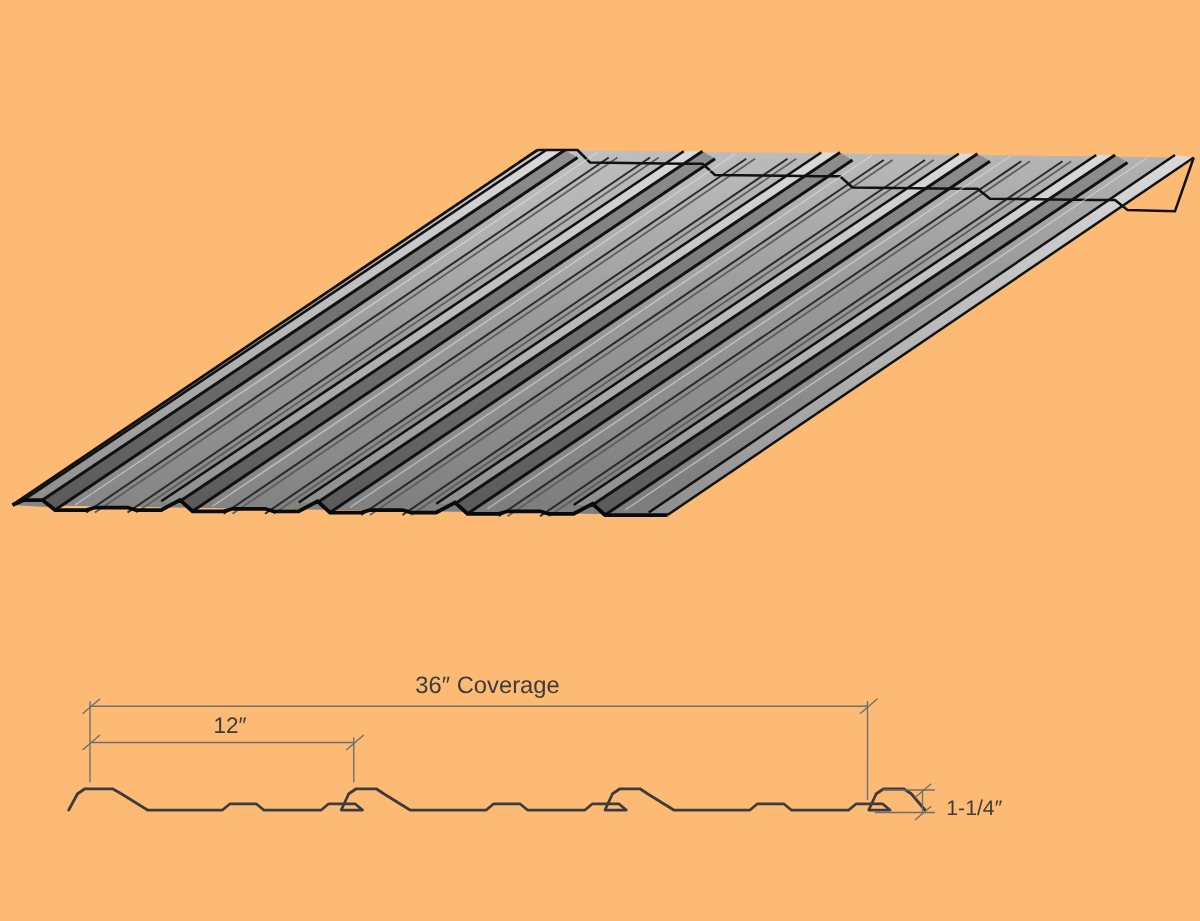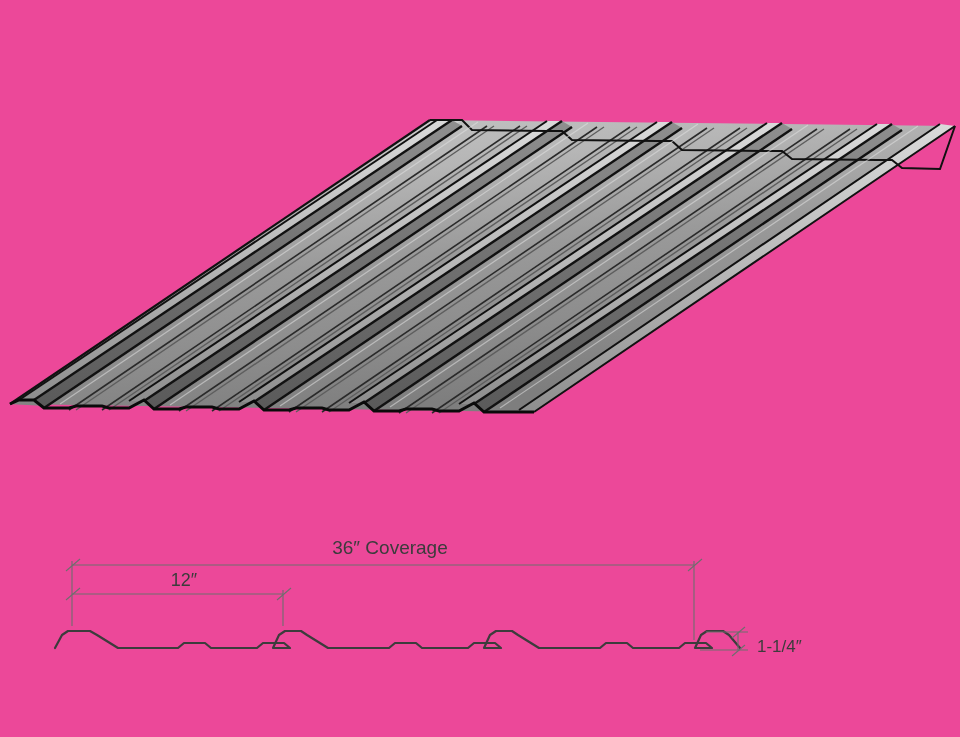--- a/index.html
+++ b/index.html
@@ -12,21 +12,21 @@
     width: 960px;
     height: 737px;
     overflow: hidden;
     font-family: "Liberation Sans", sans-serif;
     color: #3a3a3a;
   }
   #diagram-root {
     position: relative;
     width: 960px;
     height: 737px;
-    background: #ec4899;
+    background: #fdba74;
   }
   svg.canvas {
     position: absolute;
     left: 0;
     top: 0;
     width: 960px;
     height: 737px;
     display: block;
   }
   .dim-text {

